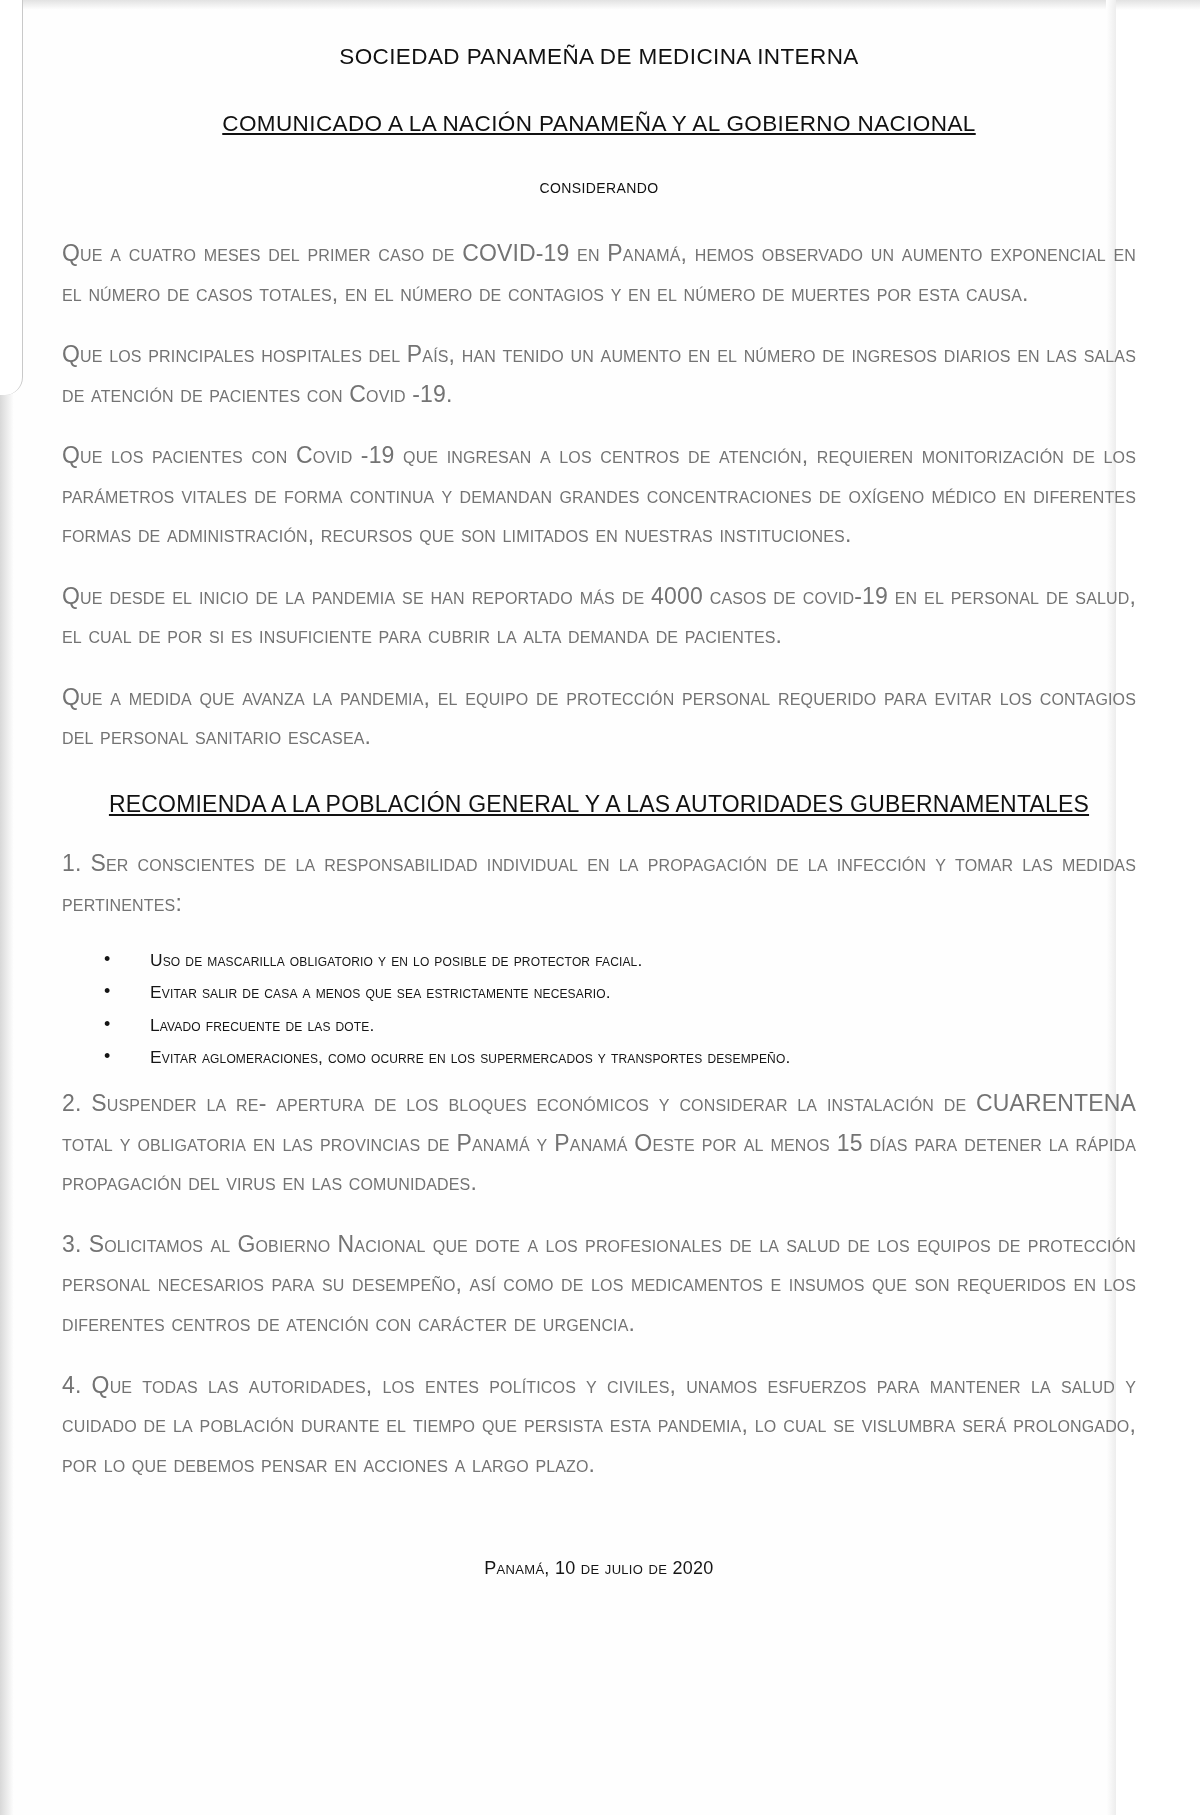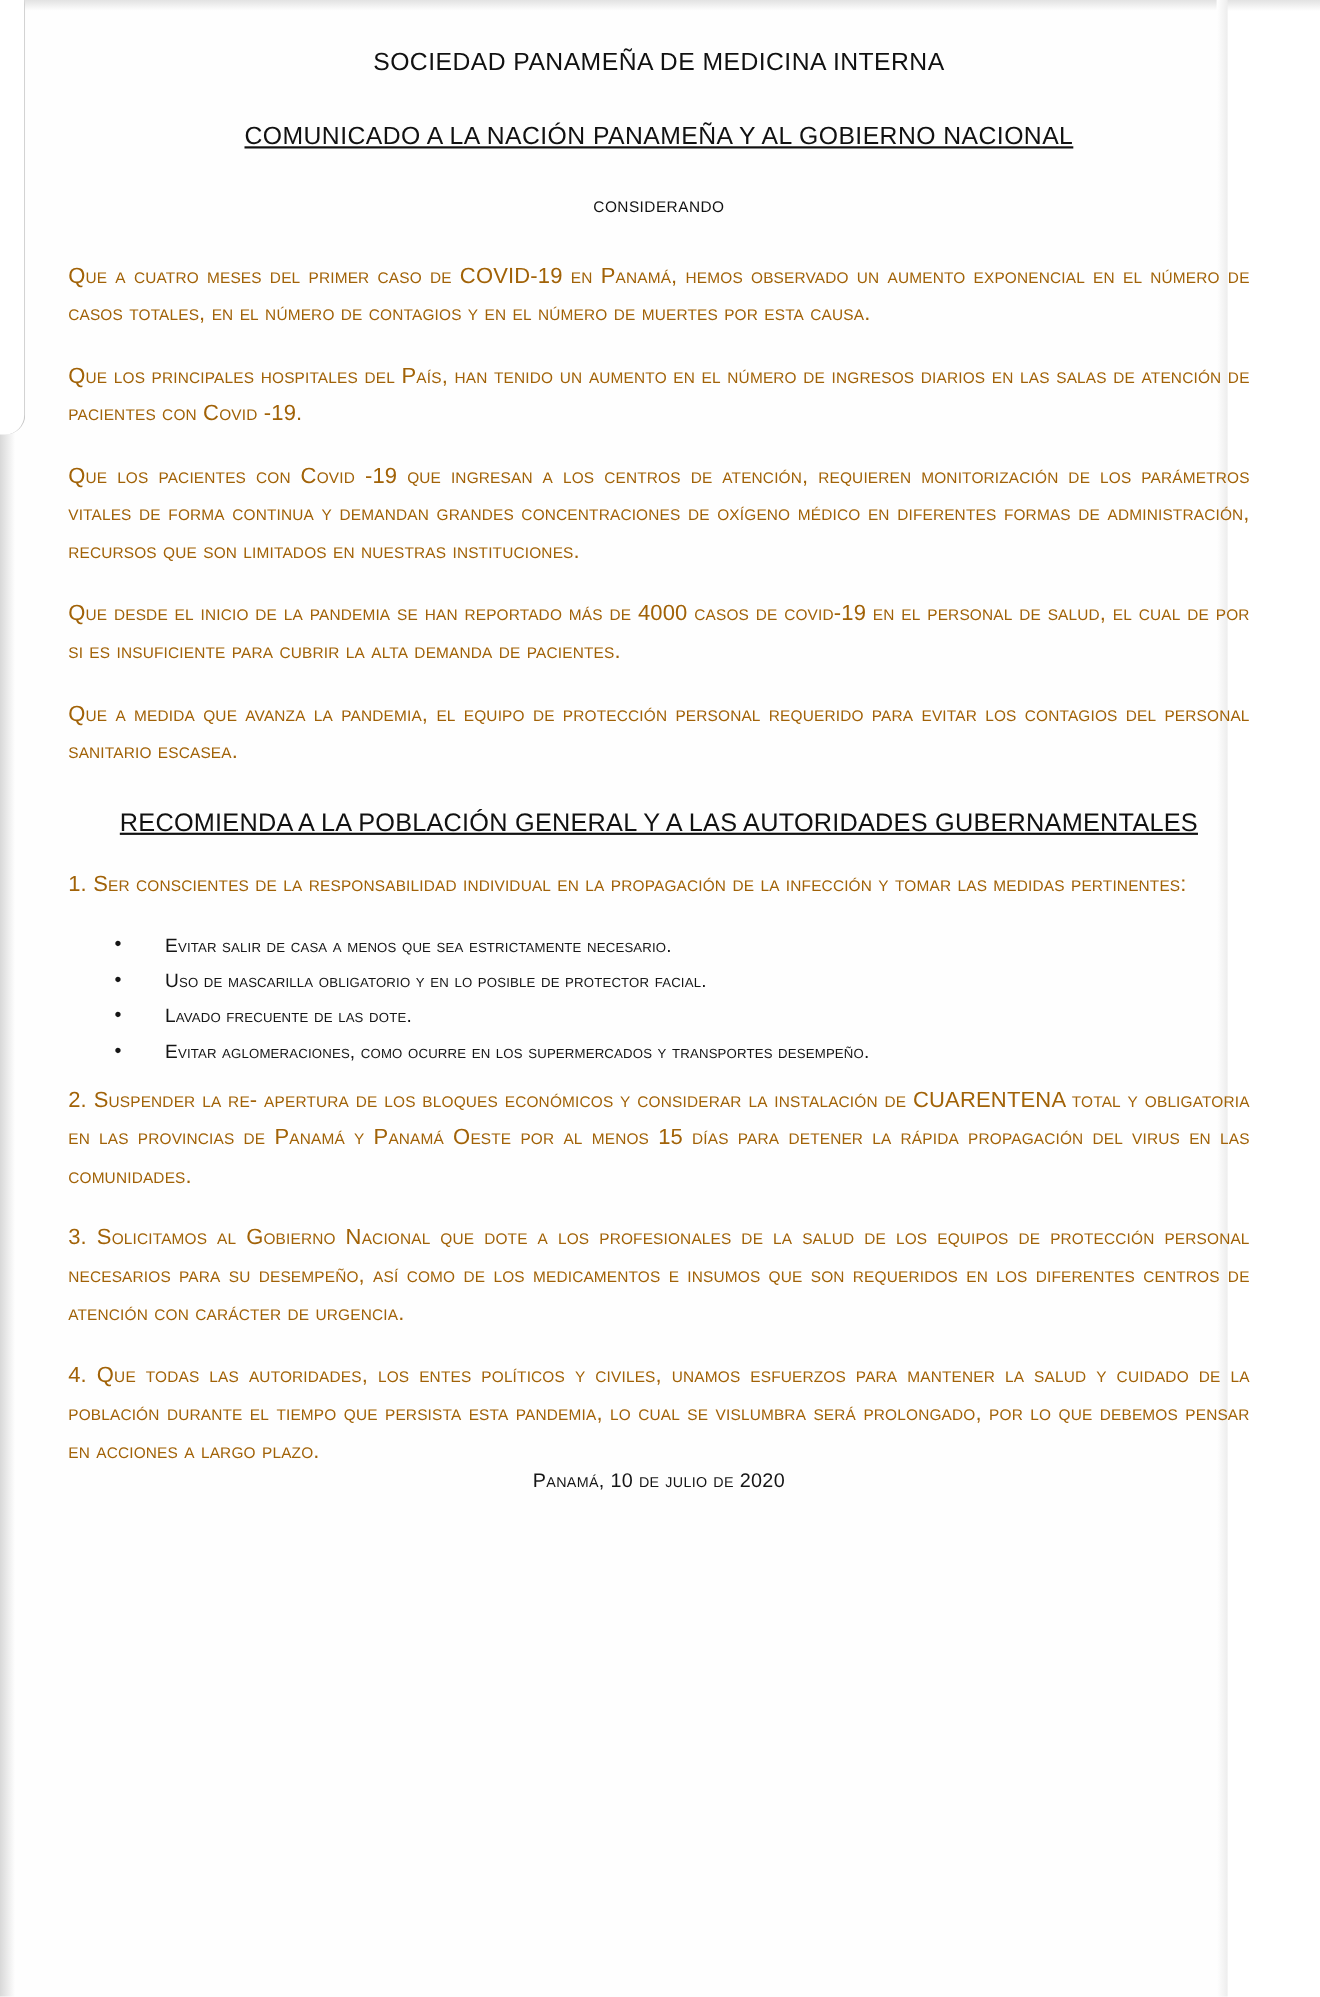--- a/index.html
+++ b/index.html
@@ -91,27 +91,27 @@
     font-size: 23px;
     font-weight: 400;
     margin: 34px 0 26px 0;
     color: #111;
     letter-spacing: 0.2px;
     text-decoration: underline;
   }
 
   
   p.body {
-    font-size: 20px;
+    font-size: 23px;
     line-height: 1.72;
     text-align: justify;
     margin: 12px 0 22px 0;
     font-variant: small-caps;
     letter-spacing: 0.15px;
-    color: #a16207;
+    color: #737373;
   }
   p.body.last { margin-bottom: 0; }
 
   .numbered {
     margin-top: 24px;
   }
 
   
   ul.bullets {
     list-style: none;
@@ -135,20 +135,21 @@
     top: -1px;
     font-size: 18px;
     color: #151515;
   }
 
   .footer-date {
     text-align: center;
     font-size: 18px;
     font-variant: small-caps;
     letter-spacing: 0.3px;
+    margin-top: 74px;
     color: #151515;
   }
 </style>
 </head>
 <body>
 
 <div class="scan-sheet">
   <div class="edge-top"></div>
   <div class="edge-left"></div>
   <div class="edge-right"></div>
@@ -163,22 +164,22 @@
     <p class="body">Que a cuatro meses del primer caso de COVID-19 en Panamá, hemos observado un aumento exponencial en el número de casos totales, en el número de contagios y en el número de muertes por esta causa.</p>
     <p class="body">Que los principales hospitales del País, han tenido un aumento en el número de ingresos diarios en las salas de atención de pacientes con Covid -19.</p>
     <p class="body">Que los pacientes con Covid -19 que ingresan a los centros de atención, requieren monitorización de los parámetros vitales de forma continua y demandan grandes concentraciones de oxígeno médico en diferentes formas de administración, recursos que son limitados en nuestras instituciones.</p>
     <p class="body">Que desde el inicio de la pandemia se han reportado más de 4000 casos de covid-19 en el personal de salud, el cual de por si es insuficiente para cubrir la alta demanda de pacientes.</p>
     <p class="body">Que a medida que avanza la pandemia, el equipo de protección personal requerido para evitar los contagios del personal sanitario escasea.</p>
 
     <h3 class="recommend-title">RECOMIENDA A LA POBLACIÓN GENERAL Y A LAS AUTORIDADES GUBERNAMENTALES</h3>
 
     <p class="body">1. Ser conscientes de la responsabilidad individual en la propagación de la infección y tomar las medidas pertinentes:</p>
     <ul class="bullets">
+      <li>Uso de mascarilla obligatorio y en lo posible de protector facial.</li>
       <li>Evitar salir de casa a menos que sea estrictamente necesario.</li>
-      <li>Uso de mascarilla obligatorio y en lo posible de protector facial.</li>
       <li>Lavado frecuente de las dote.</li>
       <li>Evitar aglomeraciones, como ocurre en los supermercados y transportes desempeño.</li>
     </ul>
 
     <p class="body numbered">2. Suspender la re- apertura de los bloques económicos y considerar la instalación de CUARENTENA total y obligatoria en las provincias de Panamá y Panamá Oeste por al menos 15 días para detener la rápida propagación del virus en las comunidades.</p>
     <p class="body numbered">3. Solicitamos al Gobierno Nacional que dote a los profesionales de la salud de los equipos de protección personal necesarios para su desempeño, así como de los medicamentos e insumos que son requeridos en los diferentes centros de atención con carácter de urgencia.</p>
     <p class="body numbered last">4. Que todas las autoridades, los entes políticos y civiles, unamos esfuerzos para mantener la salud y cuidado de la población durante el tiempo que persista esta pandemia, lo cual se vislumbra será prolongado, por lo que debemos pensar en acciones a largo plazo.</p>
 
     <div class="footer-date">Panamá, 10 de julio de 2020</div>
   </div>

